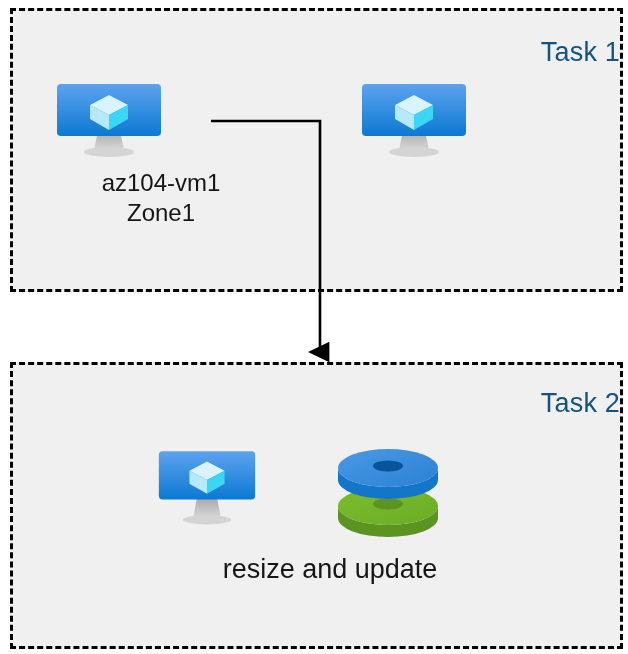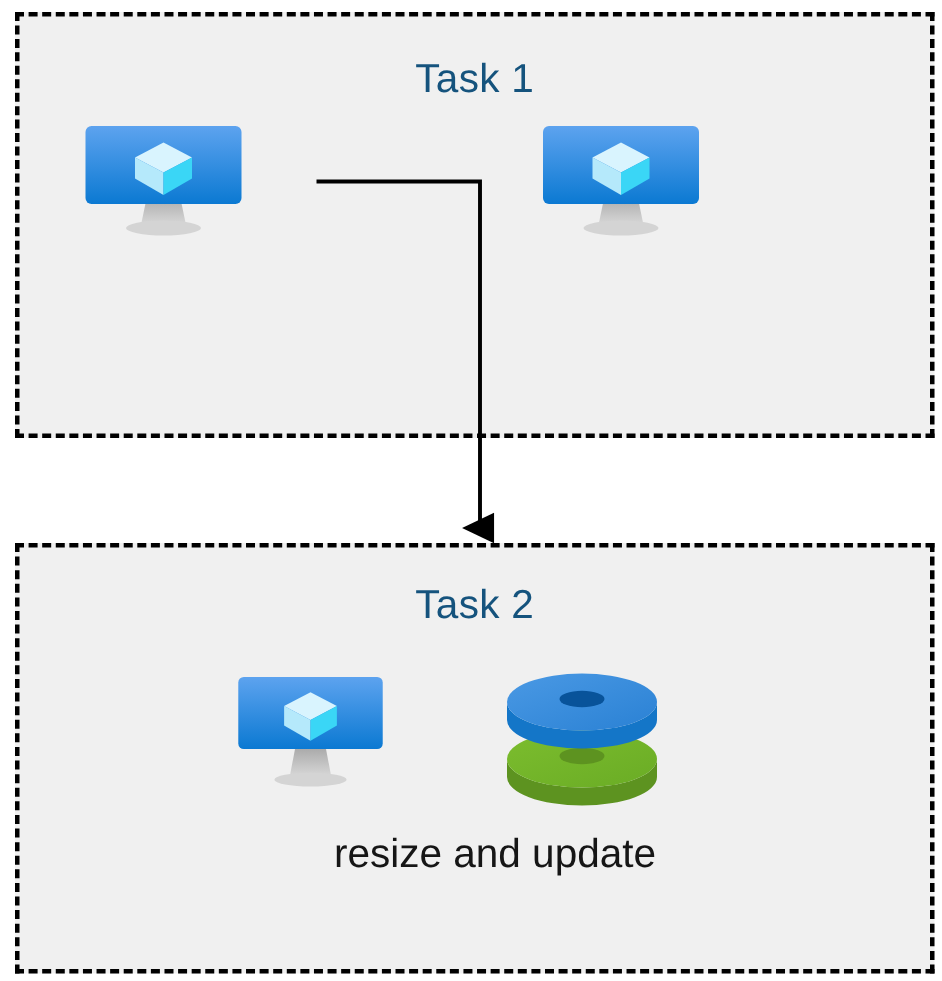--- a/index.html
+++ b/index.html
@@ -23,21 +23,21 @@
     border: 3px dashed #000000;
     box-sizing: border-box;
   }
   #task1-box { left: 10px;  top: 8px;   width: 613px; height: 284px; }
   #task2-box { left: 10px;  top: 362px; width: 613px; height: 287px; }
 
   .task-title {
     position: absolute;
     left: 0;
     width: 100%;
-    text-align: center;
+    text-align: right;
     color: #15537d;
     font-size: 27px;
     line-height: 32px;
     letter-spacing: .2px;
     white-space: nowrap;
   }
   #task1-title { top: 25px; }
   #task2-title { top: 22px; }
 
   
@@ -117,20 +117,22 @@
         <path d="M44 48 h20 l5 24 h-30 z" fill="url(#stand1)"></path>
         <ellipse cx="54" cy="74" rx="25" ry="5" fill="#d4d4d4"></ellipse>
         <rect x="2" y="6" width="104" height="52" rx="4" fill="url(#scr1)"></rect>
         <g>
           <polygon points="54,17 73,27 54,37 35,27" fill="#d9f4fe"></polygon>
           <polygon points="35,27 54,37 54,52 35,41" fill="#b5e9fb"></polygon>
           <polygon points="73,27 54,37 54,52 73,41" fill="#3ad6f6"></polygon>
         </g>
       </svg>
     </div>
+    <div class="node-label">az104-vm1
+Zone1</div>
   </div>
 
   <div class="node" id="node-vm2">
     <div class="vm-icon">
       <svg width="108" height="90" viewBox="0 0 108 90" aria-hidden="true">
         <defs>
           <linearGradient id="scr2" x1="0" y1="0" x2="0" y2="1">
             <stop offset="0" stop-color="#5da3ef"></stop>
             <stop offset="1" stop-color="#0b79d2"></stop>
           </linearGradient>

